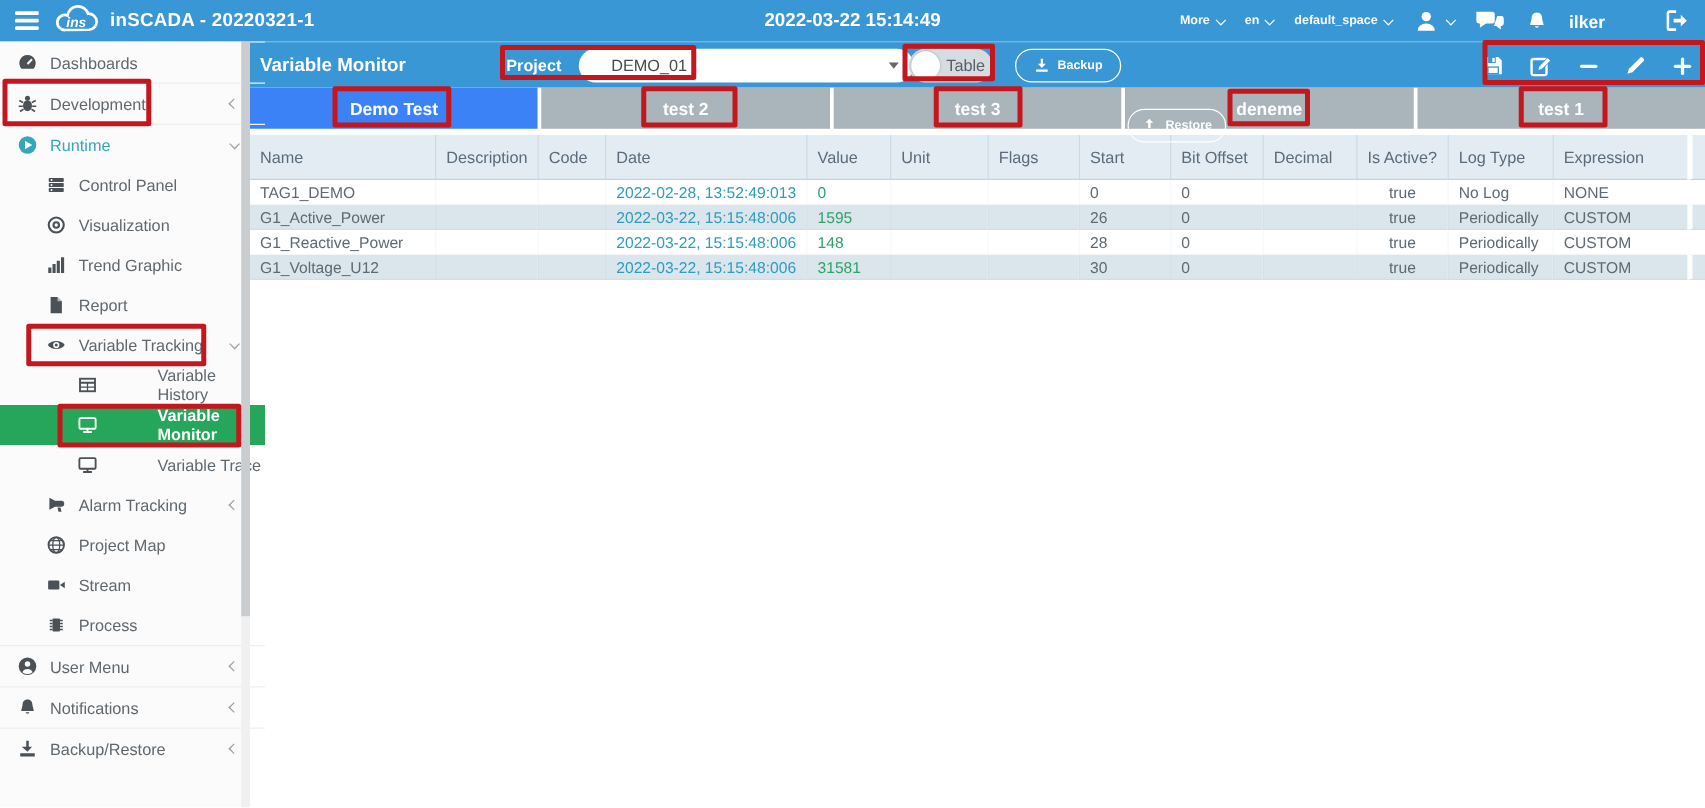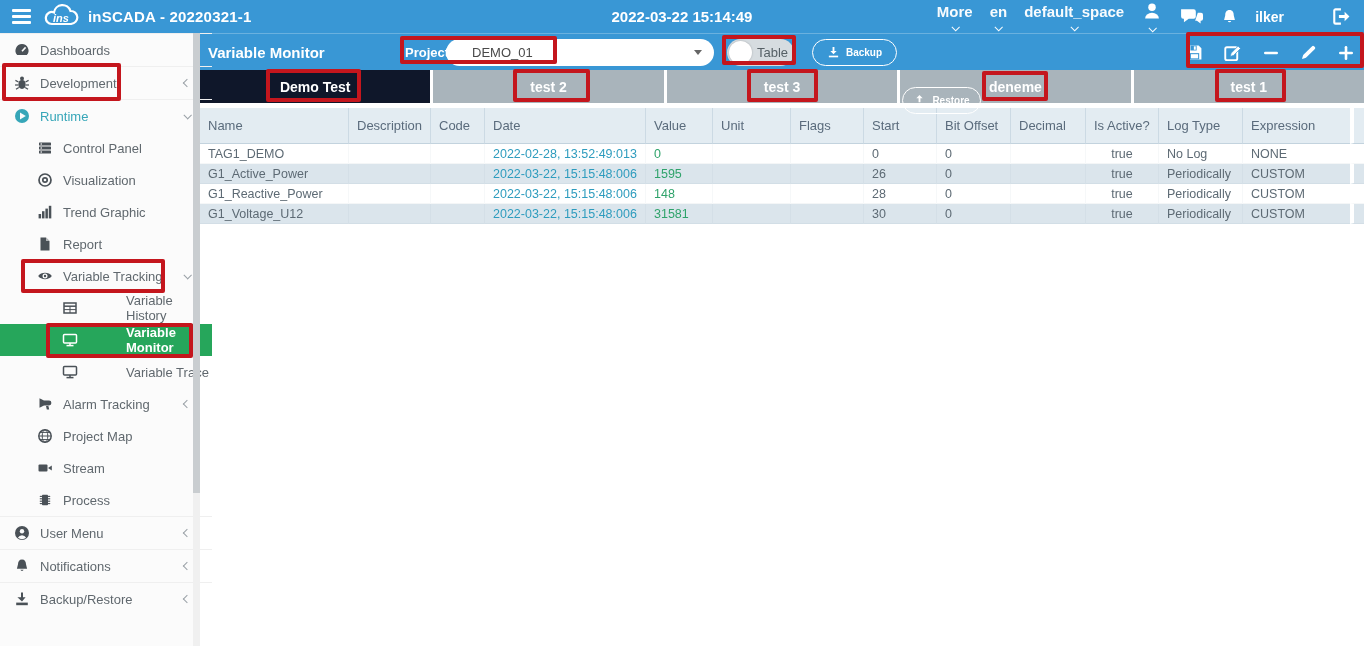--- a/index.html
+++ b/index.html
@@ -10,22 +10,22 @@
   
   .topbar { position:absolute; left:0; top:0; width:1364px; height:33px;
     background:#3997d5; display:flex; align-items:center; color:#fff; z-index:5; }
   .tb-left { display:flex; align-items:center; gap:9px; padding-left:9px; }
   .hamburger { display:inline-flex; flex-direction:column; gap:3px; cursor:pointer; padding:3px; }
   .hamburger span { width:19px; height:3px; background:#fff; border-radius:1px; }
   .tb-title { font-size:15px; font-weight:bold; letter-spacing:.2px; }
   .tb-clock { position:absolute; left:50%; transform:translateX(-50%); top:0; height:33px;
     display:flex; align-items:center; font-size:15px; font-weight:bold; }
   .tb-right { margin-left:auto; display:flex; align-items:center; gap:17px; padding-right:12px; }
-  .tb-link { display:inline-flex; align-items:center; gap:5px; font-size:15px; font-weight:600;
-    color:rgba(255,255,255,.96); cursor:pointer;flex-direction:column; }
+  .tb-link { display:inline-flex; align-items:center; gap:5px; font-size:10px; font-weight:600;
+    color:rgba(255,255,255,.96); cursor:pointer; }
   .tb-user { font-size:14px; font-weight:bold; }
   .tb-ico { display:inline-flex; align-items:center; cursor:pointer; }
   .chev { display:inline-block; width:6px; height:6px;
     border-right:1.6px solid currentColor; border-bottom:1.6px solid currentColor; }
   .chev.down { transform:rotate(45deg) translateY(-1px); }
   .chev.left { transform:rotate(135deg); }
   .logout { margin-left:32px; }
 
   
   .sidebar { position:absolute; left:0; top:33px; width:200px; height:613px;
@@ -45,21 +45,21 @@
   .si { width:16px; height:16px; color:#4a5157; flex:none; }
 
   
   .main { position:absolute; left:200px; top:33px; width:1164px; height:613px; background:#fff; }
   .panel-header { position:relative; height:37px; background:#3997d5;
     border-top:1px solid rgba(255,255,255,.25); }
   .ph-title { position:absolute; left:8px; top:0; height:37px; display:flex; align-items:center;
     color:#fff; font-size:15px; font-weight:bold; }
   .ph-projlabel { position:absolute; left:205px; top:0; height:37px; display:flex; align-items:center;
     color:#fff; font-size:13px; font-weight:600; }
-  .ph-select { position:absolute; left:246px; top:5px; width:268px; height:27px; background:#fff;
+  .ph-select { position:absolute; left:263px; top:5px; width:268px; height:27px; background:#fff;
     border-radius:14px; display:flex; align-items:center; cursor:pointer; }
   .ph-select .val { margin-left:26px; font-size:13px; color:#4a4a4a; }
   .caret { position:absolute; right:12px; top:11px; width:0; height:0;
     border-left:4px solid transparent; border-right:4px solid transparent; border-top:5px solid #666; }
   .ph-toggle { position:absolute; left:527px; top:5px; width:67px; height:27px; background:#d6dce0;
     border-radius:14px; cursor:pointer; }
   .ph-toggle .knob { position:absolute; left:2px; top:2px; width:23px; height:23px; background:#fff;
     border-radius:50%; box-shadow:0 0 2px rgba(0,0,0,.25); }
   .ph-toggle .tlabel { position:absolute; left:30px; top:0; height:27px; display:flex; align-items:center;
     font-size:13px; color:#566066; }
@@ -68,21 +68,21 @@
     justify-content:center; gap:6px; cursor:pointer; font-family:inherit; }
   .ph-btn.backup { left:612px; width:85px; }
   .ph-btn.restore { left:702px; width:79px;margin-top:48px; }
   .ph-actions { position:absolute; right:10px; top:0; height:37px; display:flex; align-items:center; gap:21px; }
   .ph-actions .ai { display:inline-flex; cursor:pointer; }
 
   
   .tabs { display:flex; gap:3px; height:33px; }
   .tab { flex:1; background:#a9b4bb; color:#fff; font-size:14px; font-weight:bold;
     display:flex; align-items:center; justify-content:center; cursor:pointer; }
-  .tab.active { background:#0f172a; }
+  .tab.active { background:#3b82f6; }
 
   
   .tablewrap { margin-top:5px; }
   table { table-layout:fixed; width:1164px; border-collapse:separate; border-spacing:0; }
   th { height:36px; background:#e3ecf2; color:#5a6b7c; font-size:13px; font-weight:400;
     text-align:left; padding-left:8px; border-bottom:1px solid #c3d3de; cursor:pointer; }
   th + th { border-left:1px solid #ccdae4; }
   td { height:20px; font-size:12.5px; color:#5d6a74; padding-left:8px; white-space:nowrap;
     overflow:hidden; border-bottom:1px solid rgba(90,120,140,.06); }
   td + td { border-left:1px solid rgba(90,120,140,.05); }

